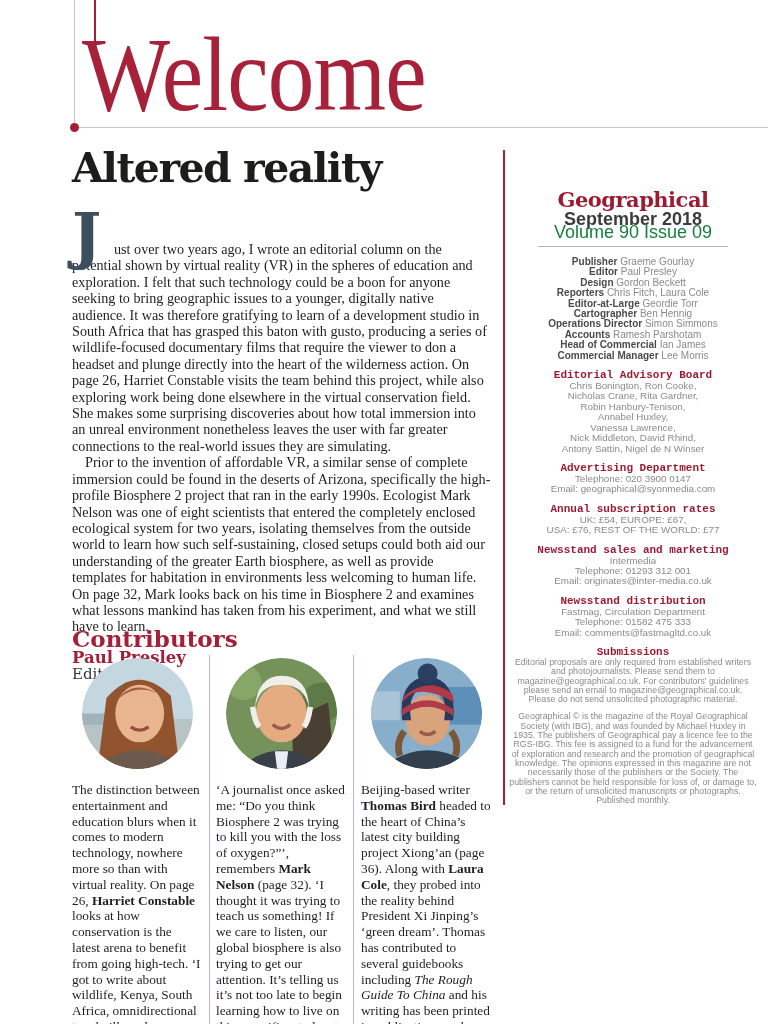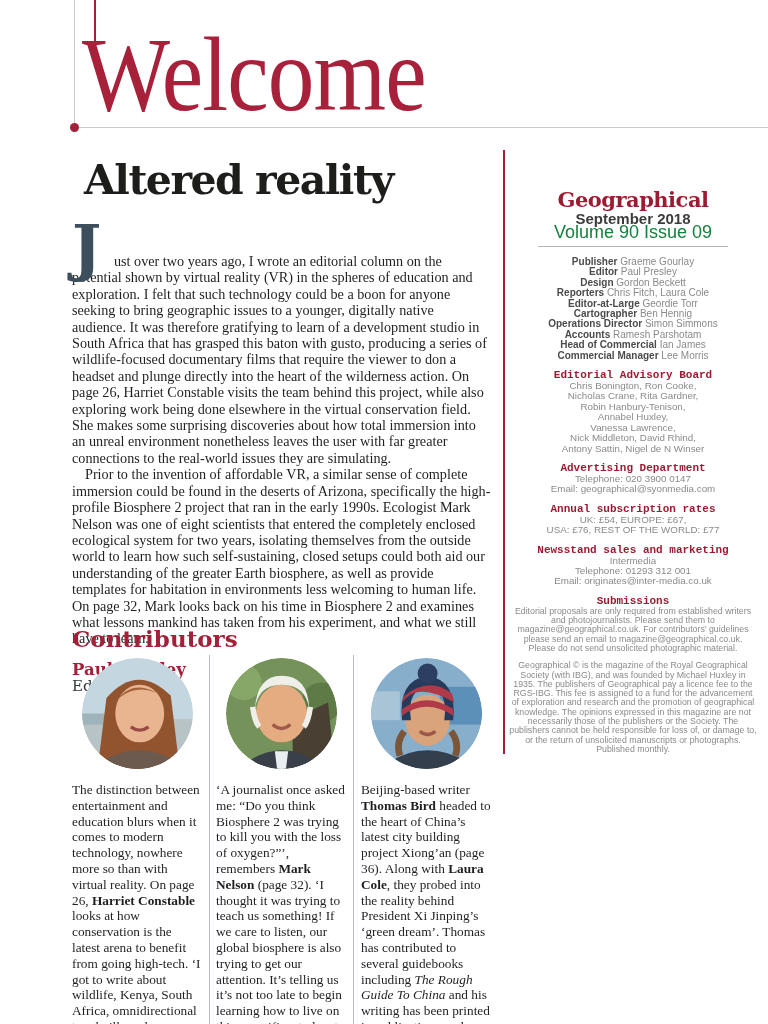--- a/index.html
+++ b/index.html
@@ -10,21 +10,21 @@
   .vrule-gray{position:absolute;left:74px;top:0;width:1px;height:128px;background:#c9c9c9;}
   .vrule-red{position:absolute;left:94px;top:0;width:2px;height:58px;background:#a42038;}
   .hrule-top{position:absolute;left:74px;top:127px;width:694px;height:1px;background:#c9c9c9;}
   .red-dot{position:absolute;left:70px;top:123px;width:9px;height:9px;border-radius:50%;background:#a42038;}
   .welcome{position:absolute;left:82px;top:22px;font-family:"Liberation Serif",serif;
            font-weight:400;font-size:106px;line-height:106px;color:#a8213a;
            letter-spacing:-1px;transform:scaleX(.88);transform-origin:0 0;white-space:nowrap;}
 
   
   #main{position:absolute;left:72px;top:147px;width:419px;}
-  #main h1{margin:12px;font-family:"DejaVu Serif",serif;font-weight:700;font-size:41px;
+  #main h1{margin:0;font-family:"DejaVu Serif",serif;font-weight:700;font-size:41px;
            line-height:42px;letter-spacing:-1.5px;color:#1d1d1b;}
   .editorial{margin-top:52px;}
   .editorial p{margin:0;font-size:14.2px;line-height:16.4px;color:#1f1f1f;}
   .p-first{position:relative;text-indent:42px;}
   .dropcap{position:absolute;left:0;top:-36px;font-family:"DejaVu Serif",serif;font-weight:700;
            font-size:62px;line-height:62px;color:#3d4e5c;text-indent:0;}
   .p-indent{text-indent:13px;}
   .signature{margin-top:14px;font-family:"DejaVu Serif",serif;}
   .sig-name{font-size:16.5px;line-height:17px;font-weight:600;color:#a42038;}
   .sig-role{font-size:15px;line-height:16px;color:#33383c;}
@@ -38,21 +38,21 @@
   .div1{left:137px;} .div2{left:281px;}
   .avatar{display:block;width:111px;height:111px;margin:7px auto 13px auto;border-radius:50%;}
   .col p{margin:0;font-size:13.3px;line-height:15.8px;color:#1f1f1f;}
   .col p b{font-weight:700;} .col p i{font-style:italic;}
 
   
   #sidebar{position:absolute;left:503px;top:150px;width:252px;border-left:2px solid #a42038;}
   .sb-inner{padding-left:4px;text-align:center;font-family:"Liberation Sans",sans-serif;color:#828282;margin-top:38px;}
   .sb-logo{font-family:"DejaVu Serif",serif;font-weight:700;font-size:21px;line-height:24px;
            color:#9d1b32;letter-spacing:-.5px;}
-  .sb-date{font-size:15px;line-height:14px;font-weight:700;color:#3c3c3c;}
+  .sb-date{font-size:18px;line-height:14px;font-weight:700;color:#3c3c3c;}
   .sb-vol{font-size:18px;line-height:13px;color:#15803d;}
   .sb-hr{width:190px;border:none;border-top:1px solid #b5b5b5;margin:7px auto 10px auto;}
   .staff-row{font-size:10px;line-height:10.4px;color:#8a8a8a;}
   .staff-row b{color:#4b4b4b;font-weight:700;}
   .sb-section{margin-top:8px;}
   .sb-head{font-size:11px;line-height:12px;font-weight:700;color:#9d1b32;font-family:Liberation Mono, monospace;}
   .sb-line{font-size:9.8px;line-height:10.4px;color:#8a8a8a;}
   .sb-line.sm{font-size:8.8px;line-height:9.3px;}
 </style>
 </head>
@@ -185,20 +185,26 @@
           <div class="sb-line">UK: £54, EUROPE: £67,</div>
           <div class="sb-line">USA: £76, REST OF THE WORLD: £77</div>
         </div>
         <div class="sb-section">
           <div class="sb-head">Newsstand sales and marketing</div>
           <div class="sb-line">Intermedia</div>
           <div class="sb-line">Telephone: 01293 312 001</div>
           <div class="sb-line">Email: originates@inter-media.co.uk</div>
         </div>
         <div class="sb-section">
+          <div class="sb-head">Newsstand distribution</div>
+          <div class="sb-line">Fastmag, Circulation Department</div>
+          <div class="sb-line">Telephone: 01582 475 333</div>
+          <div class="sb-line">Email: comments@fastmagltd.co.uk</div>
+        </div>
+        <div class="sb-section">
           <div class="sb-head">Submissions</div>
           <div class="sb-line sm">Editorial proposals are only required from established writers and photojournalists. Please send them to magazine@geographical.co.uk. For contributors’ guidelines please send an email to magazine@geographical.co.uk. Please do not send unsolicited photographic material.</div>
         </div>
         <div class="sb-section">
           <div class="sb-line sm">Geographical © is the magazine of the Royal Geographical Society (with IBG), and was founded by Michael Huxley in 1935. The publishers of Geographical pay a licence fee to the RGS-IBG. This fee is assigned to a fund for the advancement of exploration and research and the promotion of geographical knowledge. The opinions expressed in this magazine are not necessarily those of the publishers or the Society. The publishers cannot be held responsible for loss of, or damage to, or the return of unsolicited manuscripts or photographs. Published monthly.</div>
         </div>
       </div>
   </div>
 </div>
 

